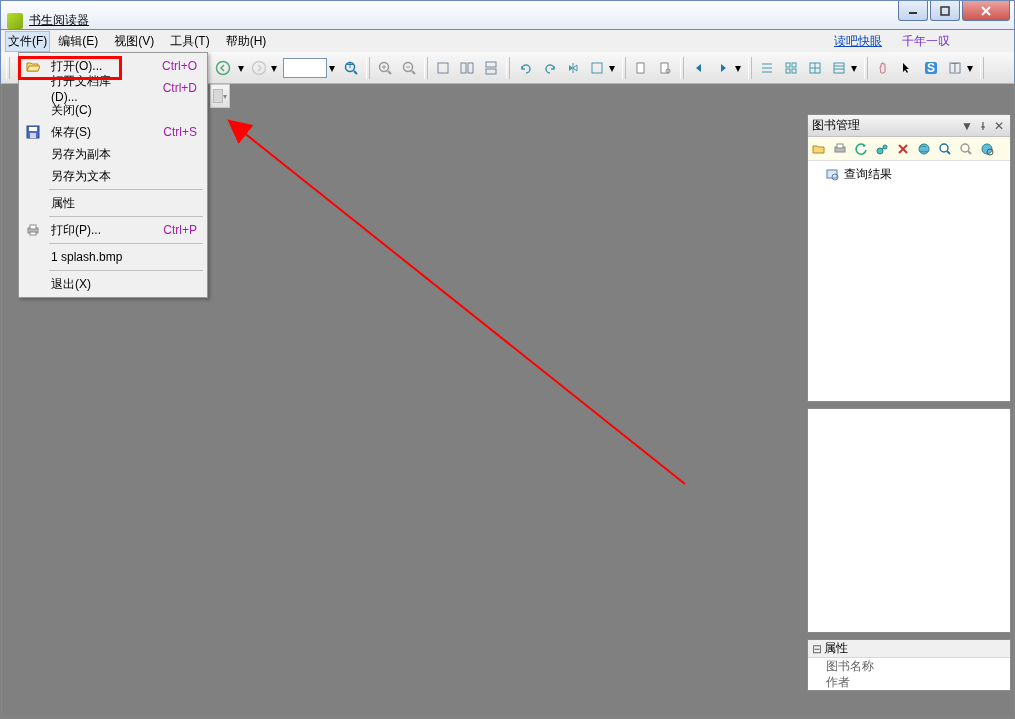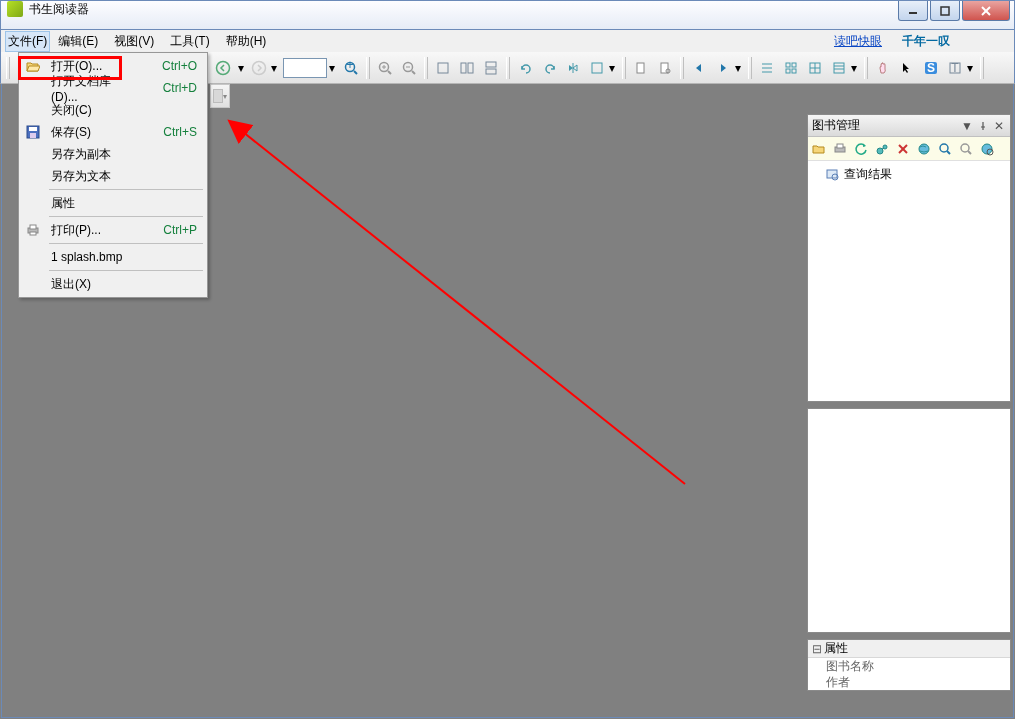--- a/index.html
+++ b/index.html
@@ -1,34 +1,34 @@
 <!DOCTYPE html>
 <html><head>
 <meta charset="utf-8">
 <style>
 * { box-sizing: border-box; margin: 0; padding: 0; font-family: "Microsoft YaHei", SimSun, Arial, sans-serif; font-size: 12px; }
 body { width: 1015px; height: 719px; background: #808080; position: relative; overflow: hidden; }
 
 
-.title-bar { height: 30px; background: linear-gradient(#fdfdff, #e6ecf6); border: 1px solid #6b8ab8; display: flex; align-items: flex-start; padding-left: 6px; position: relative; }
+.title-bar { height: 30px; background: linear-gradient(#fdfdff, #e6ecf6); border: 1px solid #6b8ab8; display: flex; align-items: flex-end; padding-left: 6px; position: relative; text-decoration: underline; }
 .title-bar .app-icon { width: 16px; height: 16px; background: linear-gradient(135deg, #b6e026, #7fa817); border-radius: 2px; margin-right: 6px; }
 .title-bar .title-text { color: #000; flex: 1; }
 .win-controls { display: flex; height: 20px; margin-right: 0; }
 .win-btn { width: 30px; height: 20px; border: 1px solid #5a7aa8; border-top: none; border-radius: 0 0 3px 3px; margin-left: 2px; background: linear-gradient(#e8eff9, #c3d5ed); display: flex; align-items: center; justify-content: center; font-family: Arial; cursor: pointer; }
 .win-btn.close { width: 48px; background: linear-gradient(#e9a4a0, #d0544e); }
 .win-btn.close svg { stroke: #fff; }
 .win-controls { position: absolute; right: 4px; top: 0; }
 
 
 .menu-bar { height: 22px; background: #f0f0f0; border-left: 1px solid #6b8ab8; border-right: 1px solid #6b8ab8; display: flex; align-items: center; padding: 0 4px; }
 .menu-item { padding: 2px 8px; cursor: pointer; }
 .menu-item.active { background: #d6e6f8; border: 1px solid #9ec4e8; padding: 1px 2px; }
 .menu-bar .spacer { flex: 1; }
 .menu-link { color: #0b47c4; text-decoration: underline; margin-right: 20px; cursor: pointer; }
-.menu-gray { color: #0369a1; font-weight: bold; }
+.menu-gray { color: #6d28d9; }
 
 
 .toolbar { height: 32px; background: linear-gradient(#f8f8f8, #e3e3e3); border: 1px solid #b5b5b5; border-top: none; border-left: 1px solid #6b8ab8; border-right: 1px solid #6b8ab8; display: flex; align-items: center; padding: 0 2px; }
 .tgrip { width: 4px; height: 22px; border-left: 1px solid #fff; border-right: 1px solid #bfbfbf; margin: 0 3px; }
 .tbtn { width: 22px; height: 22px; display: flex; align-items: center; justify-content: center; border-radius: 2px; cursor: pointer; margin: 0 1px; }
 .tbtn svg { display: block; }
 .tdd { width: 10px; }
 .tedit { width: 44px; height: 20px; border: 1px solid #7a96b2; background: #fff; margin: 0 2px; }
 
 
@@ -37,21 +37,21 @@
 
 
 .client { position: absolute; left: 1px; right: 1px; top: 84px; bottom: 1px; background: #808080; border-left: 1px solid #6b8ab8; border-right: 1px solid #6b8ab8; border-bottom: 1px solid #6b8ab8; }
 
 
 .dropdown { position: absolute; left: 18px; top: 52px; width: 190px; background: #f0f0f0; border: 1px solid #979797; box-shadow: 2px 2px 3px rgba(0,0,0,0.25); z-index: 30; padding: 2px; }
 .dd-icon-col { position: absolute; left: 2px; top: 2px; bottom: 2px; width: 26px; background: #f0f0f0; }
 .dd-item { height: 22px; display: flex; align-items: center; padding-left: 30px; padding-right: 8px; cursor: pointer; position: relative; gap: 18px; }
 .dd-item .dd-icon { position: absolute; left: 4px; top: 3px; width: 16px; height: 16px; display: flex; align-items: center; justify-content: center; }
 .dd-item .label { flex: 1; }
-.dd-item .shortcut { color: #15803d; margin-left: 31px; }
+.dd-item .shortcut { color: #a21caf; margin-left: 31px; }
 .dd-sep { height: 1px; background: #c0c0c0; margin: 2px 2px 2px 28px; }
 .dd-item.highlighted {  }
 .red-frame { position: absolute; left: 18px; top: 56px; width: 104px; height: 24px; border: 3px solid #f00; z-index: 31; pointer-events: none; }
 
 
 .red-arrow { position: absolute; left: 225px; top: 114px; z-index: 29; pointer-events: none; }
 
 
 .right-panel { position: absolute; right: 4px; top: 114px; width: 204px; bottom: 4px; display: flex; flex-direction: column; z-index: 5; }
 .panel { background: #fff; border: 1px solid #8a8a8a; display: flex; flex-direction: column; }

